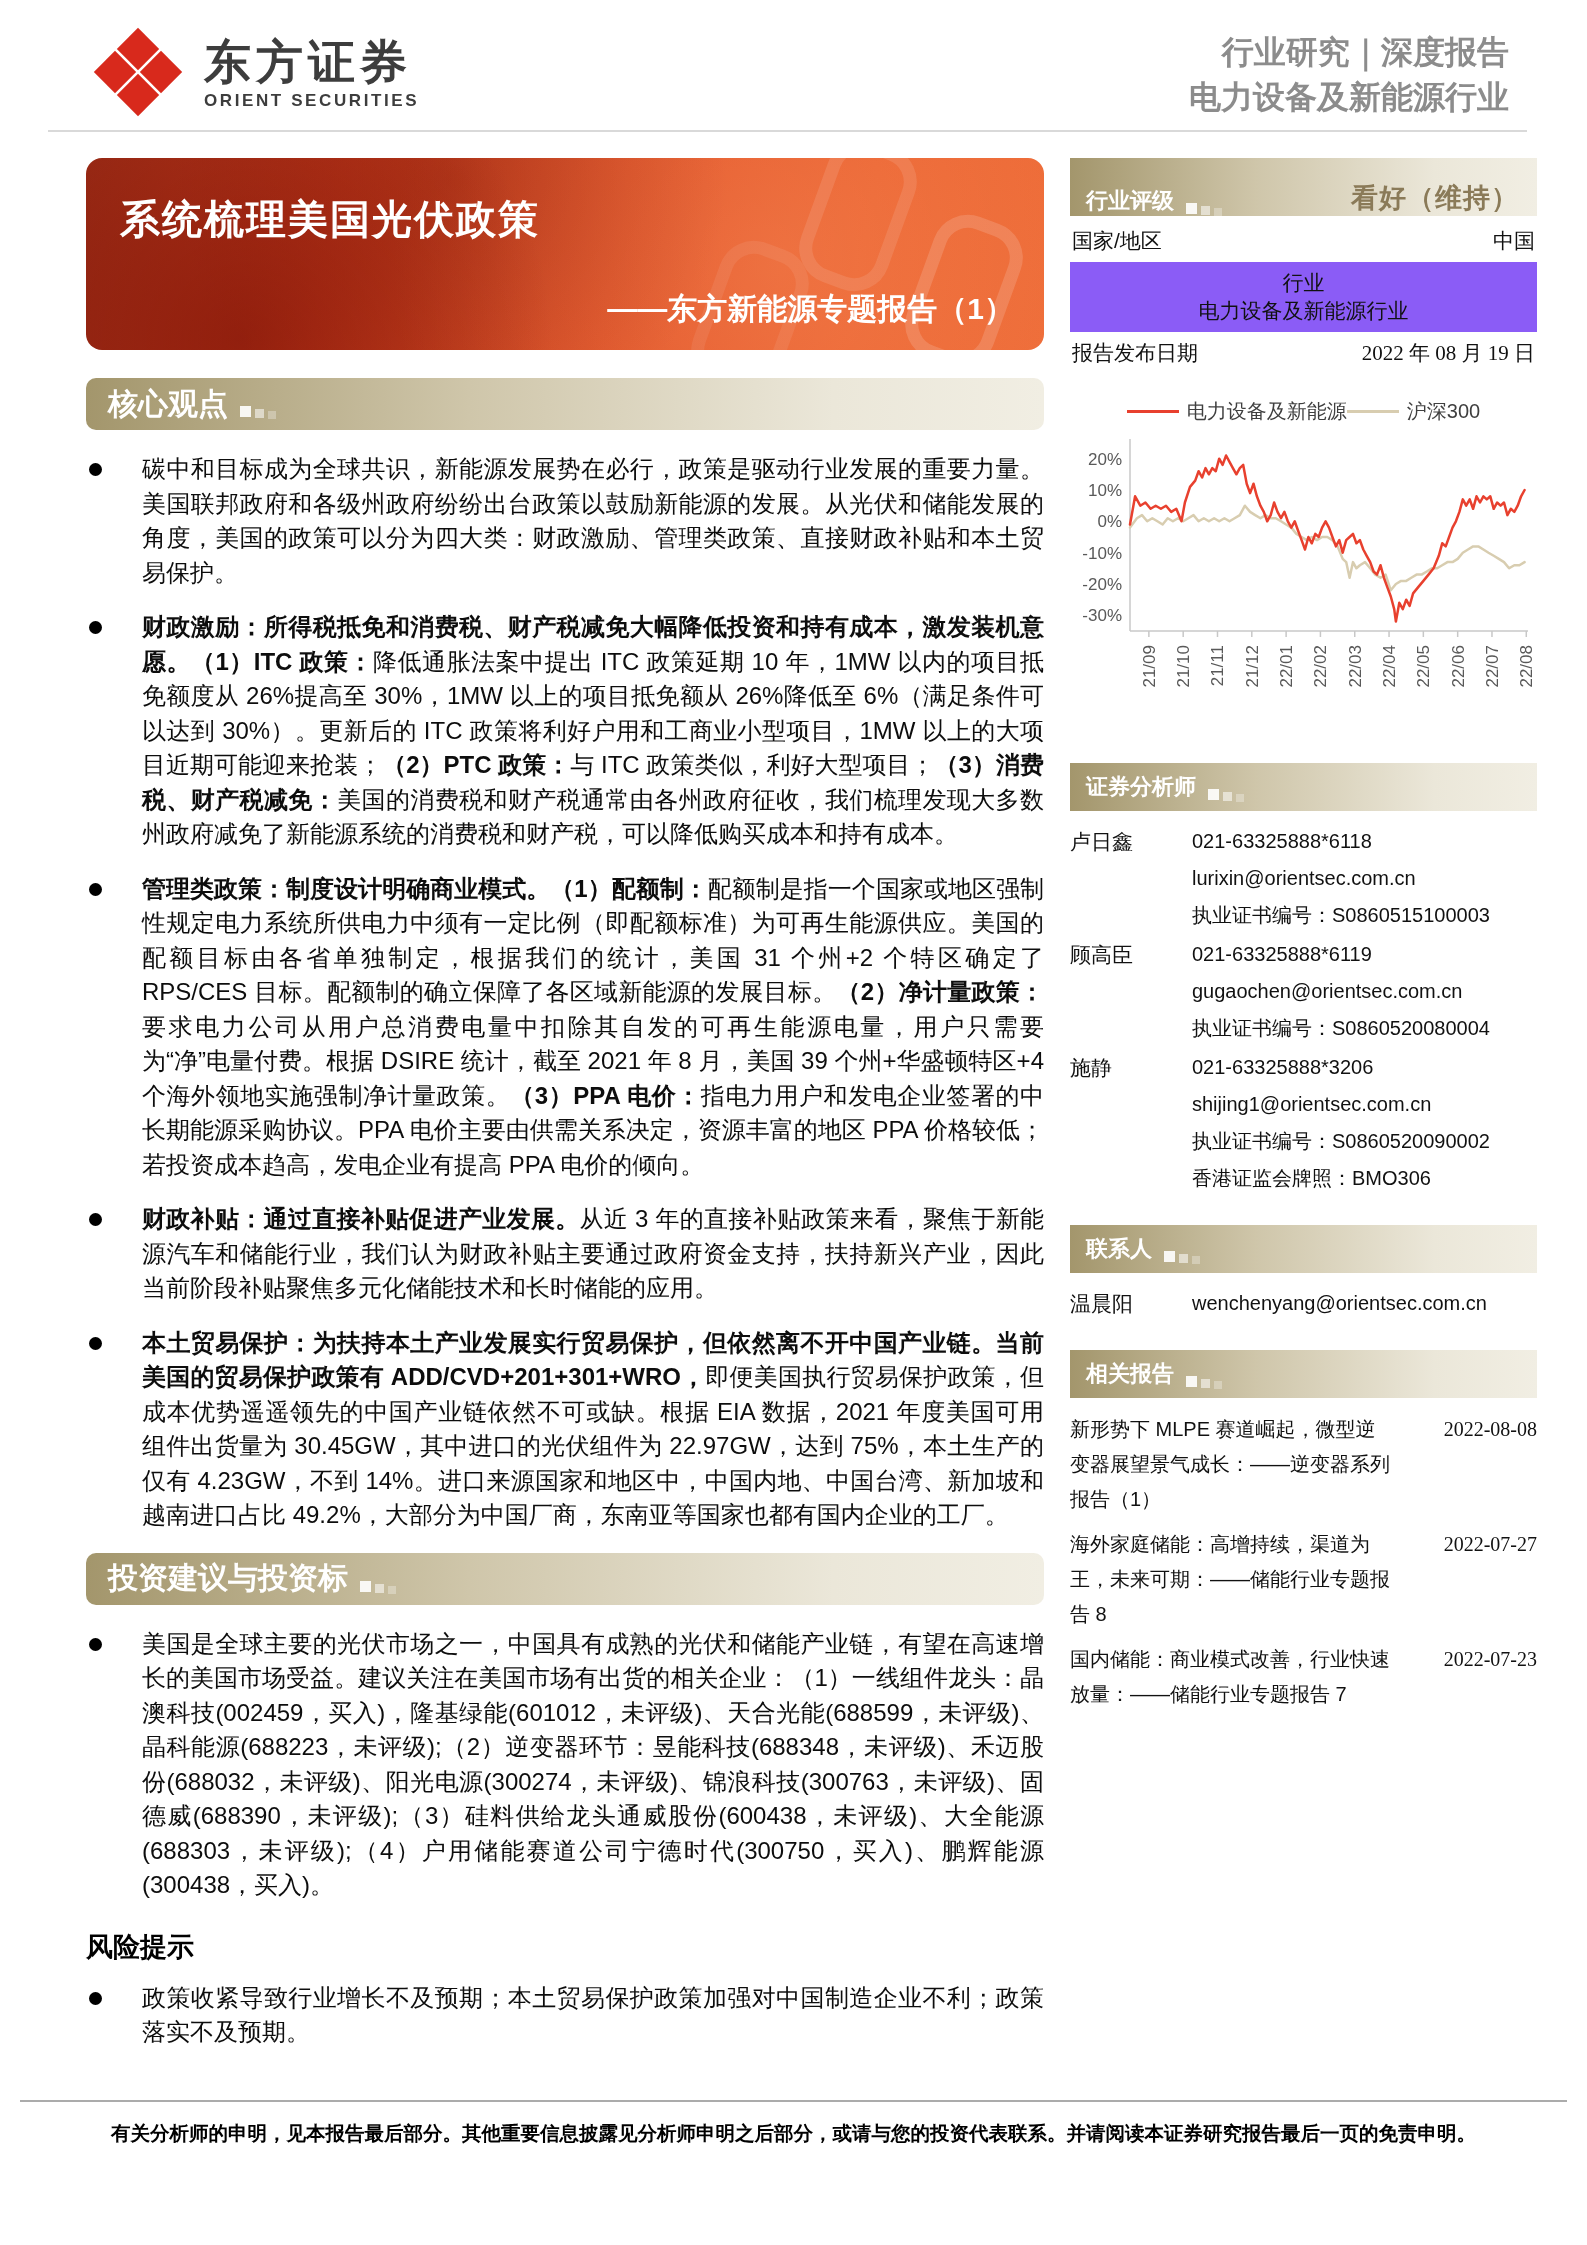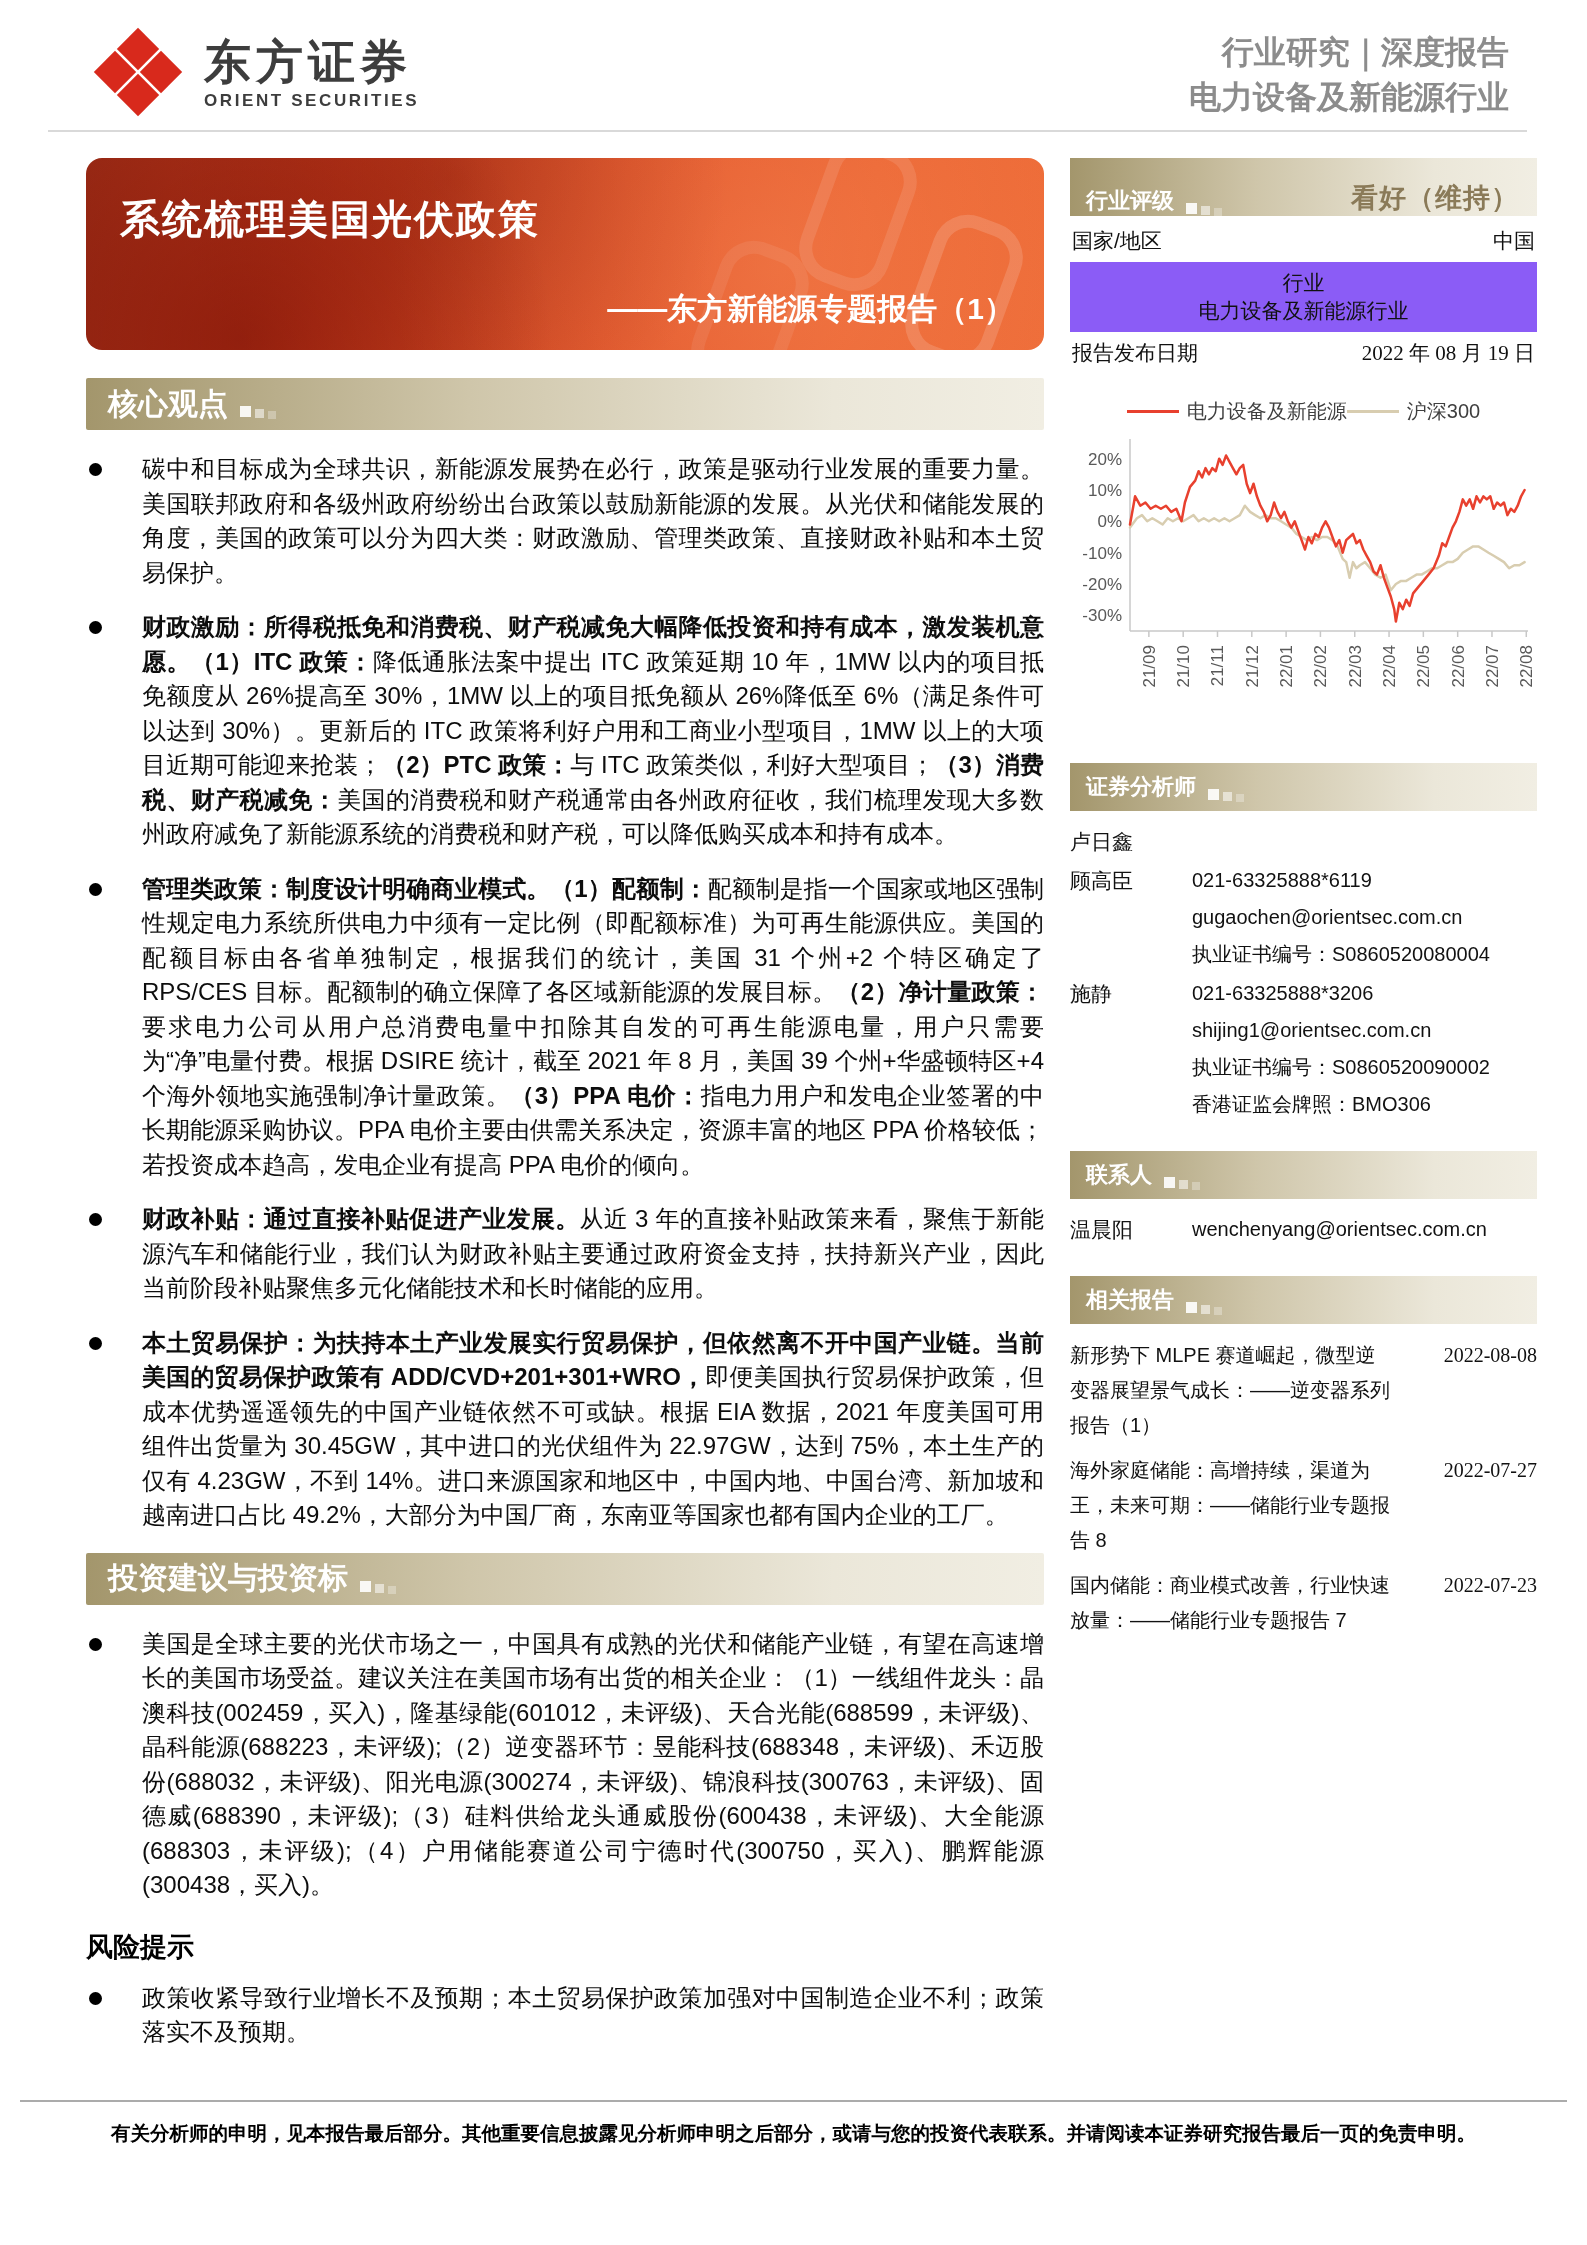--- a/index.html
+++ b/index.html
@@ -30,21 +30,21 @@
     margin-bottom:28px; }
   .chain { position:absolute; border:13px solid rgba(255,255,255,0.11); border-radius:36px; transform:rotate(20deg); }
   .chain.c1 { width:92px; height:150px; right:140px; top:-18px; }
   .chain.c2 { width:92px; height:150px; right:34px; top:58px; border-color:rgba(255,255,255,0.15); }
   .chain.c3 { width:92px; height:150px; right:248px; bottom:-42px; border-color:rgba(255,255,255,0.08); }
   .banner-title { position:absolute; left:34px; top:34px; color:#fff; font-weight:bold; font-size:40px; letter-spacing:2px; }
   .banner-subtitle { position:absolute; right:30px; bottom:20px; color:#fff; font-weight:bold; font-size:30px; }
 
   
   .gold { background:linear-gradient(90deg,#a3966c 0%,#cfc6aa 40%,#ebe7d9 78%,#f1eee3 100%); }
-  .section-bar { height:52px; display:flex; align-items:center; padding-left:22px; color:#fff; font-weight:bold; font-size:30px; border-radius:2px; }
+  .section-bar { height:52px; display:flex; align-items:center; padding-left:22px; color:#fff; font-weight:bold; font-size:30px; border-radius:10px; }
   .sq-group { display:flex; align-items:flex-end; margin-left:12px; height:30px; }
   .sq { display:inline-block; background:#fff; margin-right:4px; }
   .sq.s1 { width:11px; height:11px; opacity:.9; margin-bottom:2px; }
   .sq.s2 { width:9px;  height:9px;  opacity:.55; margin-bottom:1px; }
   .sq.s3 { width:8px;  height:8px;  opacity:.3; }
 
   
   ul.bullets { list-style:none; margin-top:22px; font-size:24px; line-height:34.5px; color:#0d0d0d; }
   ul.bullets li { position:relative; padding-left:56px; margin-bottom:20px; text-align:justify; }
   ul.bullets li::before { content:""; position:absolute; left:3px; top:11px; width:13px; height:13px; border-radius:50%; background:#000; }
@@ -233,20 +233,25 @@
         <span>证券分析师</span>
         <span class="sq-group">
             <span class="sq s1"></span>
             <span class="sq s2"></span>
             <span class="sq s3"></span>
           </span>
       </div>
       <div class="people">
           <div class="person">
             <div class="person-name">卢日鑫</div>
+            <div class="person-lines">
+              <div>021-63325888*6118</div>
+              <div>lurixin@orientsec.com.cn</div>
+              <div>执业证书编号：S0860515100003</div>
+            </div>
           </div>
           <div class="person">
             <div class="person-name">顾高臣</div>
             <div class="person-lines">
               <div>021-63325888*6119</div>
               <div>gugaochen@orientsec.com.cn</div>
               <div>执业证书编号：S0860520080004</div>
             </div>
           </div>
           <div class="person">

